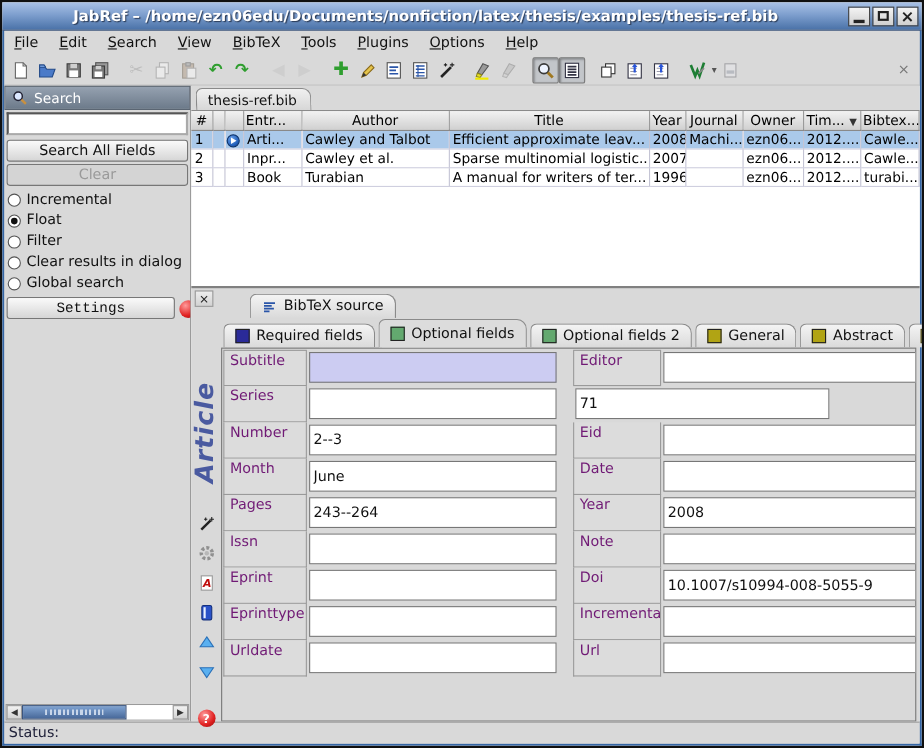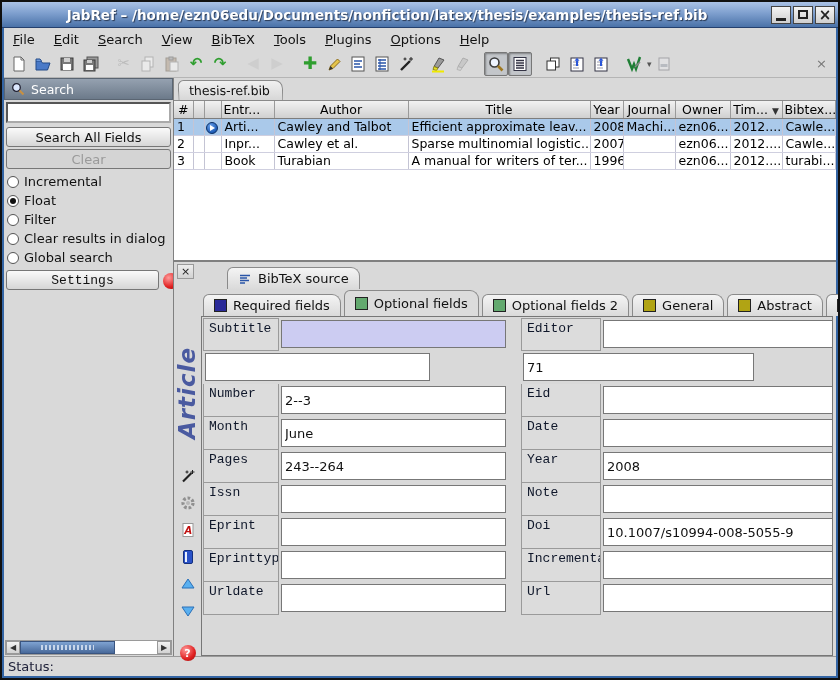--- a/index.html
+++ b/index.html
@@ -131,22 +131,22 @@
           font-size:13px; color:#111; background:linear-gradient(#f4f4f4,#dadada);
           border:1px solid #8a8a8a; border-bottom:none; border-radius:6px 9px 0 0; margin-right:3px;
           white-space:nowrap; }
   .etab.sel { height:26px; background:#dcdcdc; position:relative; z-index:2; }
   .tabsq { width:13px; height:13px; border:1px solid #222; flex:0 0 13px; }
 
   .fields-panel { flex:1; border:1px solid #777; background:#d9d9d9; display:flex;
                   padding:1px; gap:14px; align-items:flex-start; overflow:hidden; }
   .fgroup { display:flex; flex-direction:column; }
   .frow { display:flex; height:33px; }
-  .flabel { background:#dcdcdc; border:1px solid #9a9a9a; padding:2px 5px; color:#0f172a;
-            font-size:13px; overflow:hidden; white-space:nowrap;font-family:Liberation Mono, monospace; }
+  .flabel { background:#dcdcdc; border:1px solid #9a9a9a; padding:2px 5px; color:#701a75;
+            font-size:13px; overflow:hidden; white-space:nowrap; }
   .frow + .frow .flabel { border-top:none; }
   .fg-left .flabel { width:76px; flex:0 0 76px; }
   .fg-right .flabel { width:80px; flex:0 0 80px; }
   .finwrap { padding:2px 1px 3px 2px; }
   .fg-left .finwrap { width:228px; flex:0 0 228px; }
   .fg-right .finwrap { width:234px; flex:0 0 234px; }
   .finput { width:100%; height:100%; border:1px solid #777; background:#fff; font-size:13px;
             padding:0 3px; font-family:"DejaVu Sans",sans-serif; color:#111; }
   .finput.focus { background:#ccccf2; }
 
@@ -551,20 +551,21 @@
             </div>
 
             <div class="fields-panel">
 
               <div class="fgroup fg-left">
                 <div class="frow">
                     <div class="flabel">Subtitle</div>
                     <div class="finwrap"><input class="finput focus" value="" style=""></div>
                   </div>
                 <div class="frow">
+                    <div class="flabel">Series</div>
                     <div class="finwrap"><input class="finput" value="" style=""></div>
                   </div>
                 <div class="frow">
                     <div class="flabel">Number</div>
                     <div class="finwrap"><input class="finput" value="2--3" style=""></div>
                   </div>
                 <div class="frow">
                     <div class="flabel">Month</div>
                     <div class="finwrap"><input class="finput" value="June" style=""></div>
                   </div>

